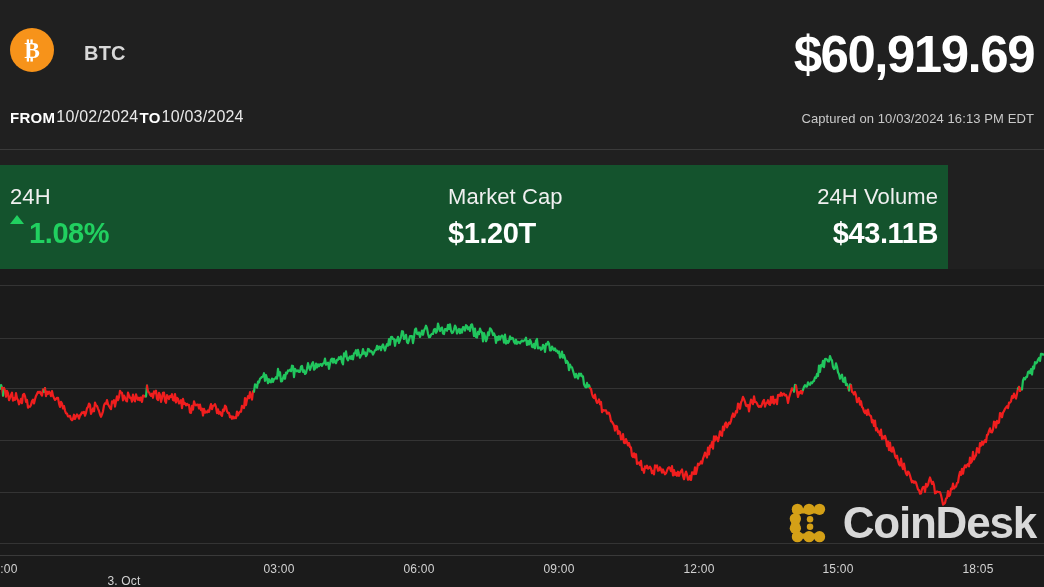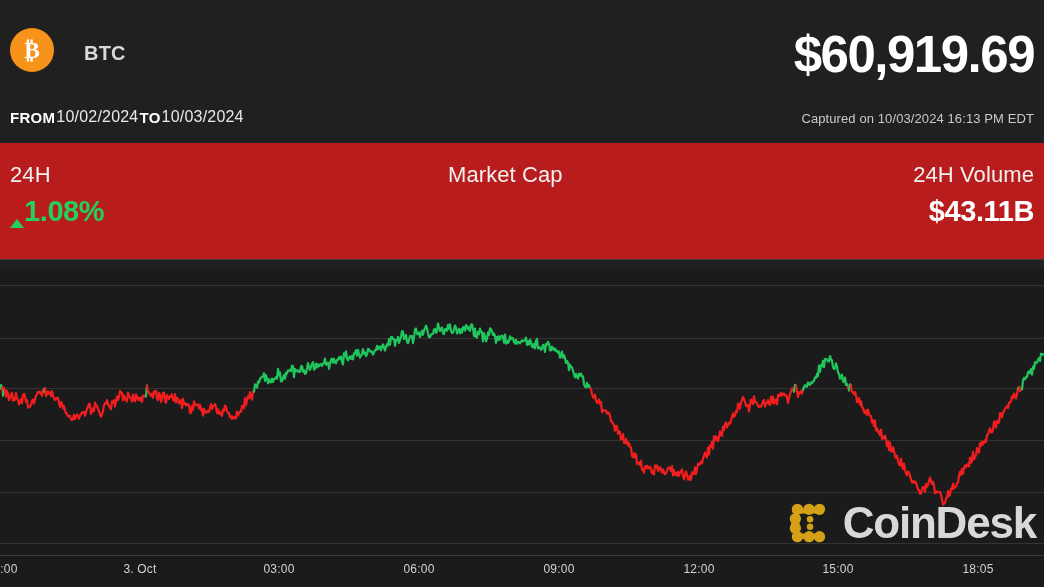--- a/index.html
+++ b/index.html
@@ -57,37 +57,37 @@
   .range-key { font-size:15px; font-weight:700; color:#ffffff; letter-spacing:0.3px; }
   .range-val { font-size:16px; font-weight:400; color:#e8e8e8; letter-spacing:0.2px; }
   #captured {
     position:absolute; right:10px; top:3px;
     font-size:13px; font-weight:400; color:#c9c9c9; letter-spacing:0.1px;
     white-space:nowrap;
   }
 
   
   #stats {
-    position:absolute; left:0; top:143px; width:1044px; height:117px;
-    background:#b91c1c;
+    position:absolute; left:0; top:165px; width:948px; height:117px;
+    background:#14532d;
     border-bottom:1px solid #3a3a3a;
   }
   .stat { position:absolute; top:18px; }
   .stat-label {
     font-size:22px; font-weight:400; color:#f0f0f0;
     letter-spacing:0.1px; line-height:1.25; white-space:nowrap;
   }
   .stat-value {
     font-size:29px; font-weight:700; color:#ffffff;
     letter-spacing:-0.4px; line-height:1.3; white-space:nowrap;
     margin-top:4px;
   }
   #stat-change { left:10px; }
   #stat-change .stat-value {
-    color:#21d060; display:flex; align-items:flex-end; 
+    color:#21d060; display:flex; align-items:flex-start; gap:5px;
   }
   #change-arrow {
     width:0; height:0;
     border-left:7px solid transparent;
     border-right:7px solid transparent;
     border-bottom:9px solid #21d060;
     display:inline-block;
     margin-bottom:2px;
   }
   #stat-mcap { left:448px; }
@@ -154,20 +154,21 @@
   <div class="stat" id="stat-change">
     <div class="stat-label">24H</div>
     <div class="stat-value">
       <span id="change-arrow"></span>
       <span>1.08%</span>
     </div>
   </div>
 
   <div class="stat" id="stat-mcap">
     <div class="stat-label">Market Cap</div>
+    <div class="stat-value">$1.20T</div>
   </div>
 
   <div class="stat" id="stat-vol">
     <div class="stat-label">24H Volume</div>
     <div class="stat-value">$43.11B</div>
   </div>
 </div>
 
 <div id="chart">
   <svg id="chart-svg" width="1044" height="318">
@@ -198,21 +199,21 @@
         <polyline points="851,116.4 852,122.8 853,123.4 854,125.4 855,123.0 856,126.4 857,133.2 858,132.0 859,129.0 860,135.6 861,132.2 862,138.0 863,139.1 864,142.6 865,144.0 866,141.5 867,145.9 868,140.5 869,145.4 870,146.5 871,147.1 872,153.3 873,151.2 874,157.0 875,151.7 876,161.3 877,159.2 878,163.1 879,162.4 880,166.2 881,160.7 882,169.9 883,167.5 884,169.5 885,166.9 886,170.2 887,177.1 888,172.5 889,181.2 890,173.7 891,181.9 892,182.7 893,178.3 894,181.9 895,186.9 896,188.9 897,186.7 898,191.8 899,195.3 900,196.5 901,189.7 902,196.6 903,200.1 904,194.6 905,200.5 906,204.4 907,206.2 908,202.5 909,203.5 910,206.7 911,210.1 912,213.3 913,212.0 914,213.8 915,212.5 916,213.6 917,217.0 918,220.5 919,221.2 920,224.8 921,224.5 922,220.1 923,218.0 924,217.9 925,222.8 926,214.9 927,217.7 928,216.0 929,211.8 930,208.5 931,211.7 932,215.0 933,212.8 934,216.1 935,224.3 936,224.0 937,222.5 938,223.0 939,223.1 940,223.0 941,226.0 942,230.5 943,235.6 944,234.9 945,233.9 946,229.4 947,228.9 948,222.0 949,227.1 950,225.9 951,219.5 952,220.2 953,214.6 954,219.5 955,218.1 956,217.6 957,214.0 958,213.5 959,206.9 960,202.8 961,206.0 962,199.8 963,204.7 964,199.1 965,196.4 966,198.3 967,196.0 968,194.9 969,197.4 970,188.5 971,193.8 972,192.1 973,182.9 974,190.4 975,187.8 976,186.3 977,179.2 978,181.7 979,183.7 980,174.0 981,176.8 982,172.7 983,175.7 984,173.0 985,171.2 986,173.1 987,166.0 988,165.5 989,161.8 990,159.3 991,163.2 992,163.3 993,160.6 994,152.7 995,153.0 996,158.6 997,151.8 998,154.2 999,153.5 1000,144.1 1001,144.5 1002,148.3 1003,143.6 1004,142.1 1005,139.8 1006,138.5 1007,137.1 1008,139.0 1009,133.7 1010,133.6 1011,132.3 1012,127.1 1013,128.9 1014,124.5 1015,128.0 1016,129.5 1017,124.7 1018,119.5" fill="none" stroke="#f01e1e" stroke-width="2.2" stroke-linejoin="round" stroke-linecap="round"></polyline>
         <polyline points="1018,119.5 1019,117.9" fill="none" stroke="#21c55d" stroke-width="2.2" stroke-linejoin="round" stroke-linecap="round"></polyline>
         <polyline points="1019,117.9 1020,122.0 1021,119.5 1022,120.3" fill="none" stroke="#f01e1e" stroke-width="2.2" stroke-linejoin="round" stroke-linecap="round"></polyline>
         <polyline points="1022,120.3 1023,111.3 1024,108.9 1025,110.3 1026,108.2 1027,108.0 1028,103.2 1029,102.4 1030,104.1 1031,100.1 1032,105.5 1033,97.6 1034,99.5 1035,93.1 1036,94.3 1037,93.5 1038,90.5 1039,89.0 1040,92.0 1041,84.9 1042,84.9 1043,85.8 1044,85.3" fill="none" stroke="#21c55d" stroke-width="2.2" stroke-linejoin="round" stroke-linecap="round"></polyline>
       </g>
   </svg>
   <div id="ylabels"></div>
   <div id="xaxis-line"></div>
   <div id="xlabels">
       <div class="xlab" style="left: 2px;">00:00</div>
-      <div class="xlab" style="left: 140px;">3. Oct</div>
+      <div class="xlab" style="left: 124px; margin-top: 12px;">3. Oct</div>
       <div class="xlab" style="left: 279px;">03:00</div>
       <div class="xlab" style="left: 419px;">06:00</div>
       <div class="xlab" style="left: 559px;">09:00</div>
       <div class="xlab" style="left: 699px;">12:00</div>
       <div class="xlab" style="left: 838px;">15:00</div>
       <div class="xlab" style="left: 978px;">18:05</div>
     </div>
 
   <div id="coindesk-logo">
     <svg width="42" height="42" viewBox="0 0 40 40">

